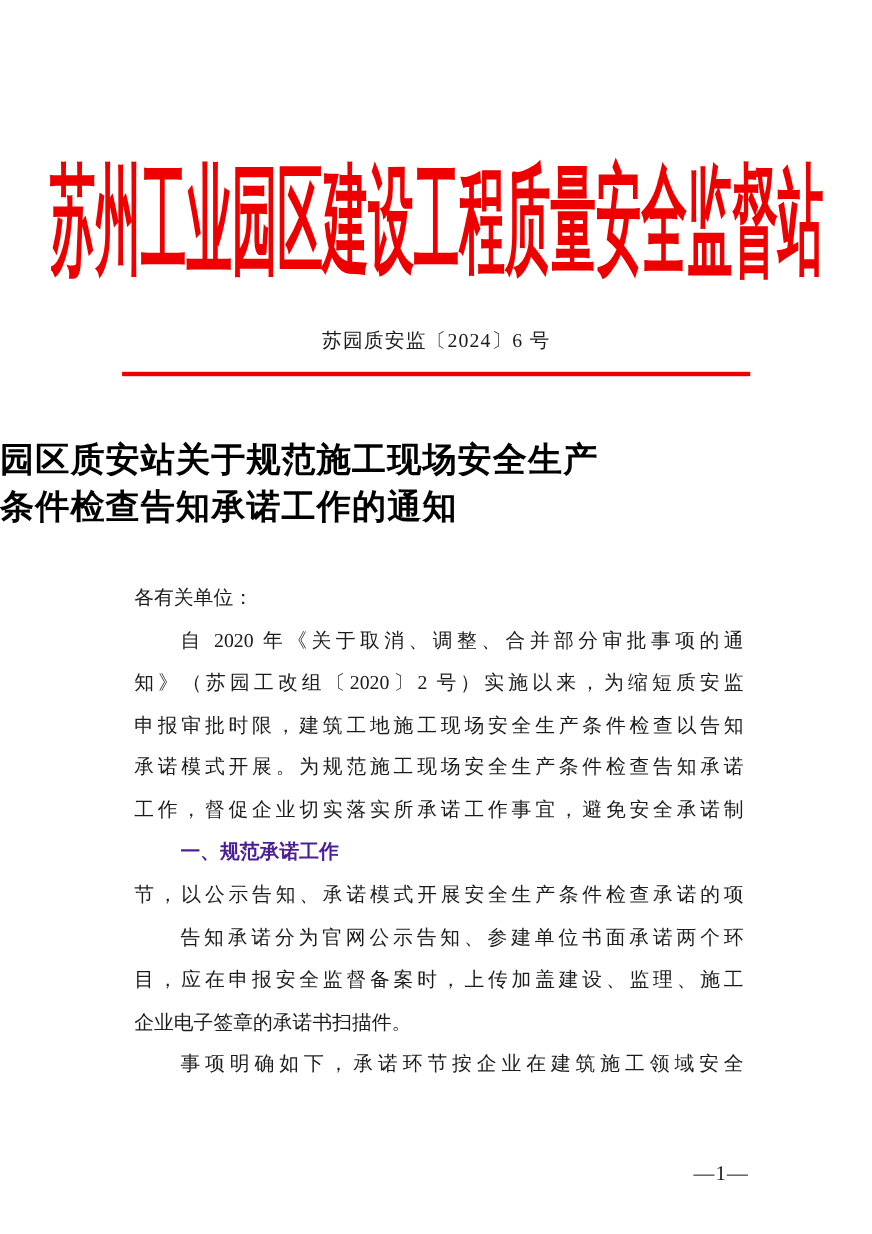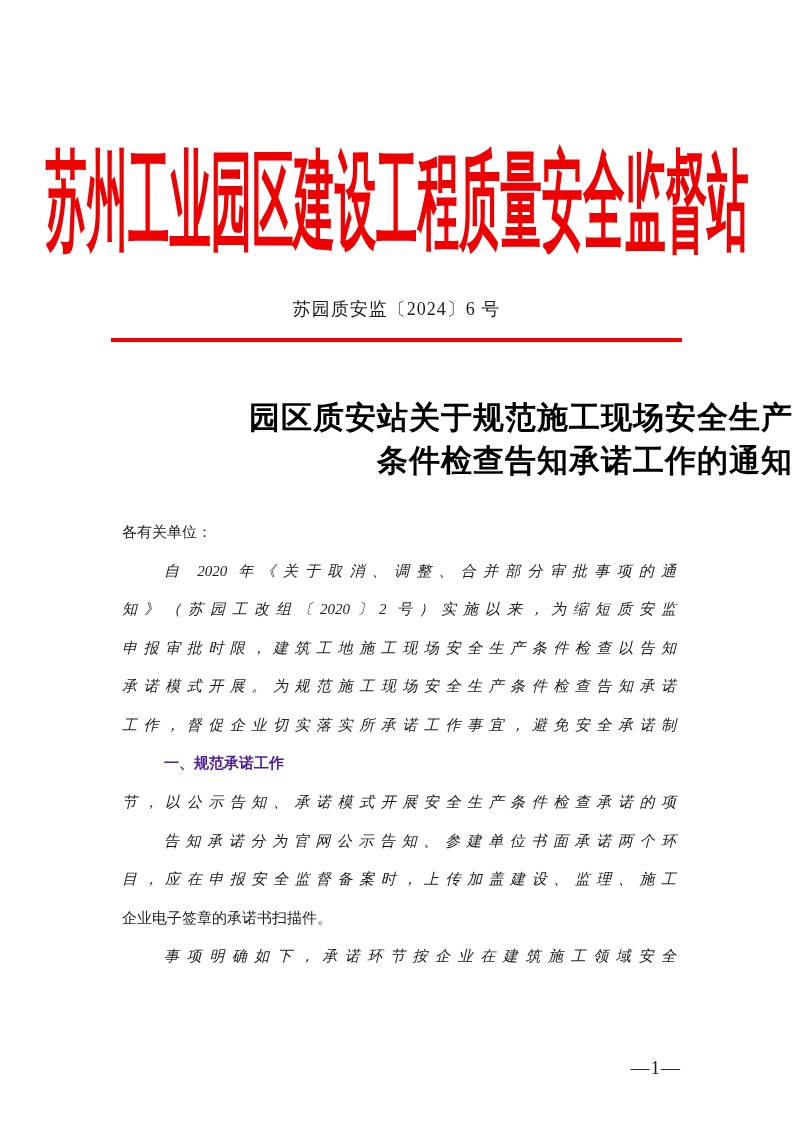--- a/index.html
+++ b/index.html
@@ -47,46 +47,45 @@
     left: 111px;
     width: 571px;
     height: 4px;
     background: #ee0000;
   }
   .doc-title {
     position: absolute;
     top: 380px;
     left: 0;
     width: 100%;
-    text-align: right;
+    text-align: left;
     font-weight: bold;
     font-size: 31px;
     line-height: 43px;
     color: #000000;
     letter-spacing: 1px;
   }
   .bodyblock {
     position: absolute;
-    top: 497px;
+    top: 508px;
     left: 122px;
     width: 554px;
-    font-size: 15px;
+    font-size: 18px;
     color: #1c1c1c;
   }
   .bline {
     height: 38.57px;
     line-height: 38.57px;
     white-space: nowrap;
   }
   .bline.just {
     white-space: normal;
     text-align: justify;
     text-align-last: justify;
     text-justify: inter-character;
-    font-style: italic;
   }
   .bline.indent {
     padding-left: 42px;
   }
   .bline.heading {
     font-family: Liberation Sans, sans-serif;
     font-weight: bold;
     color: #4c1d95;
   }
   .page-number {

